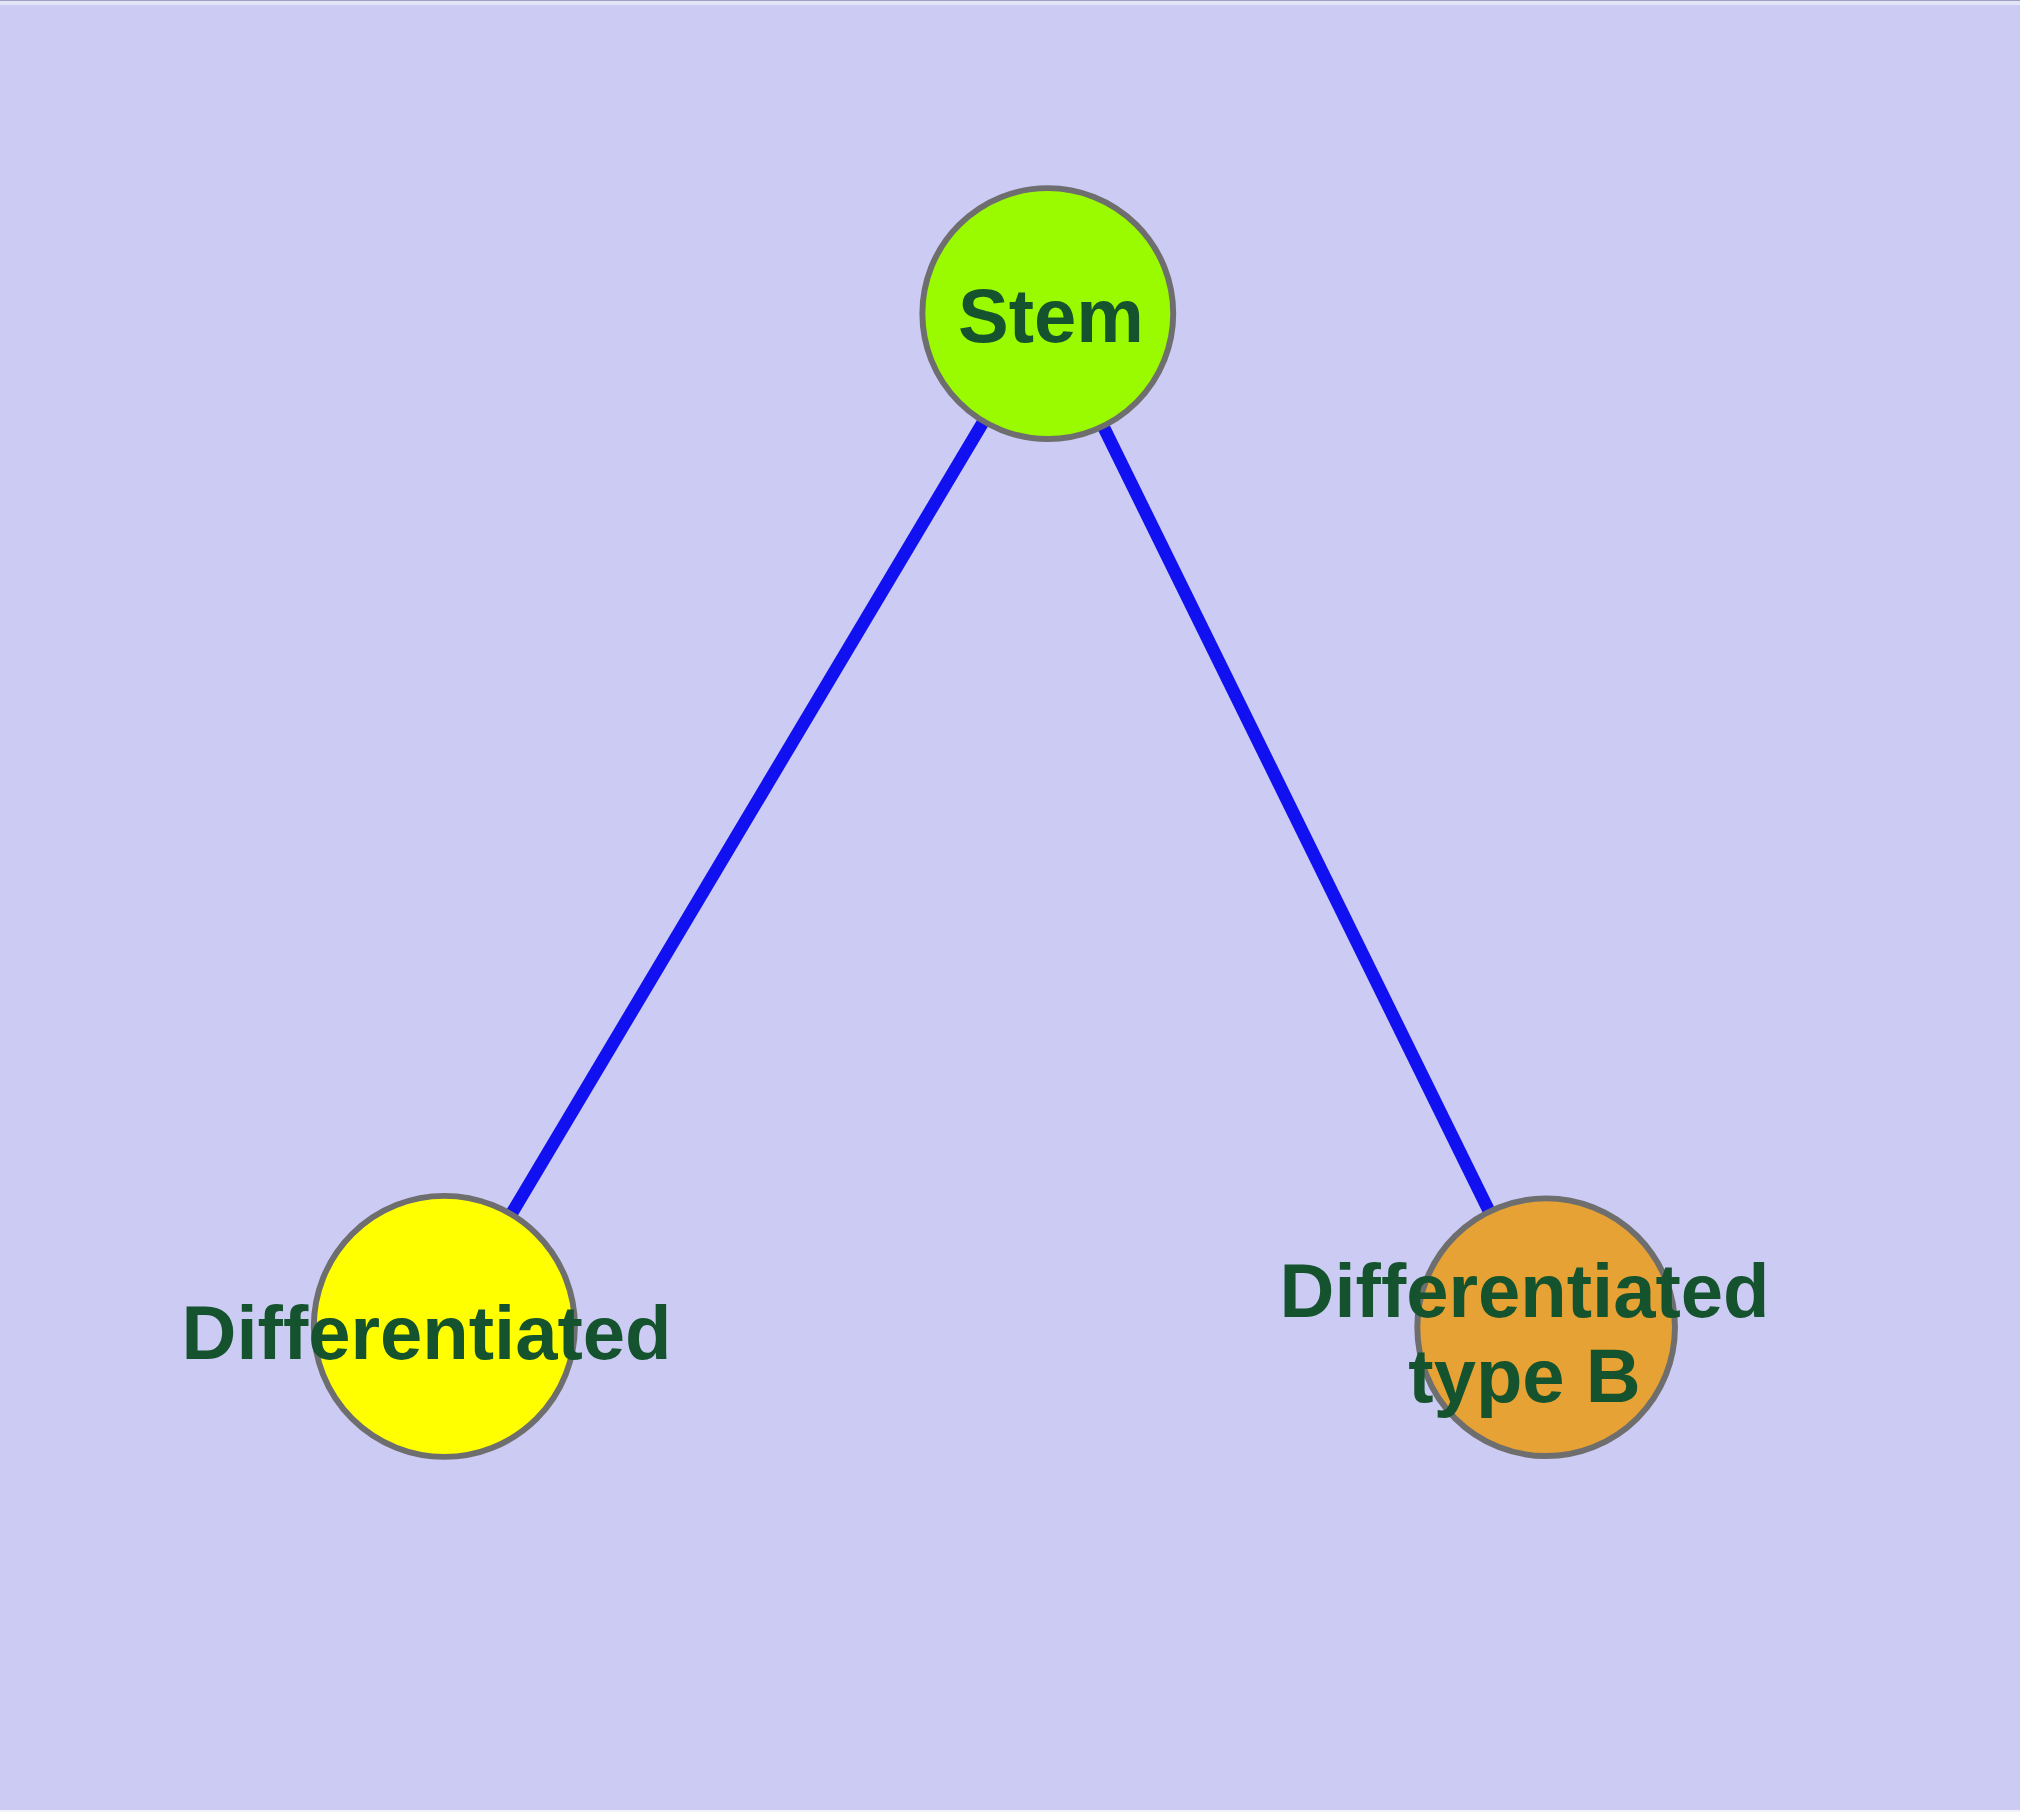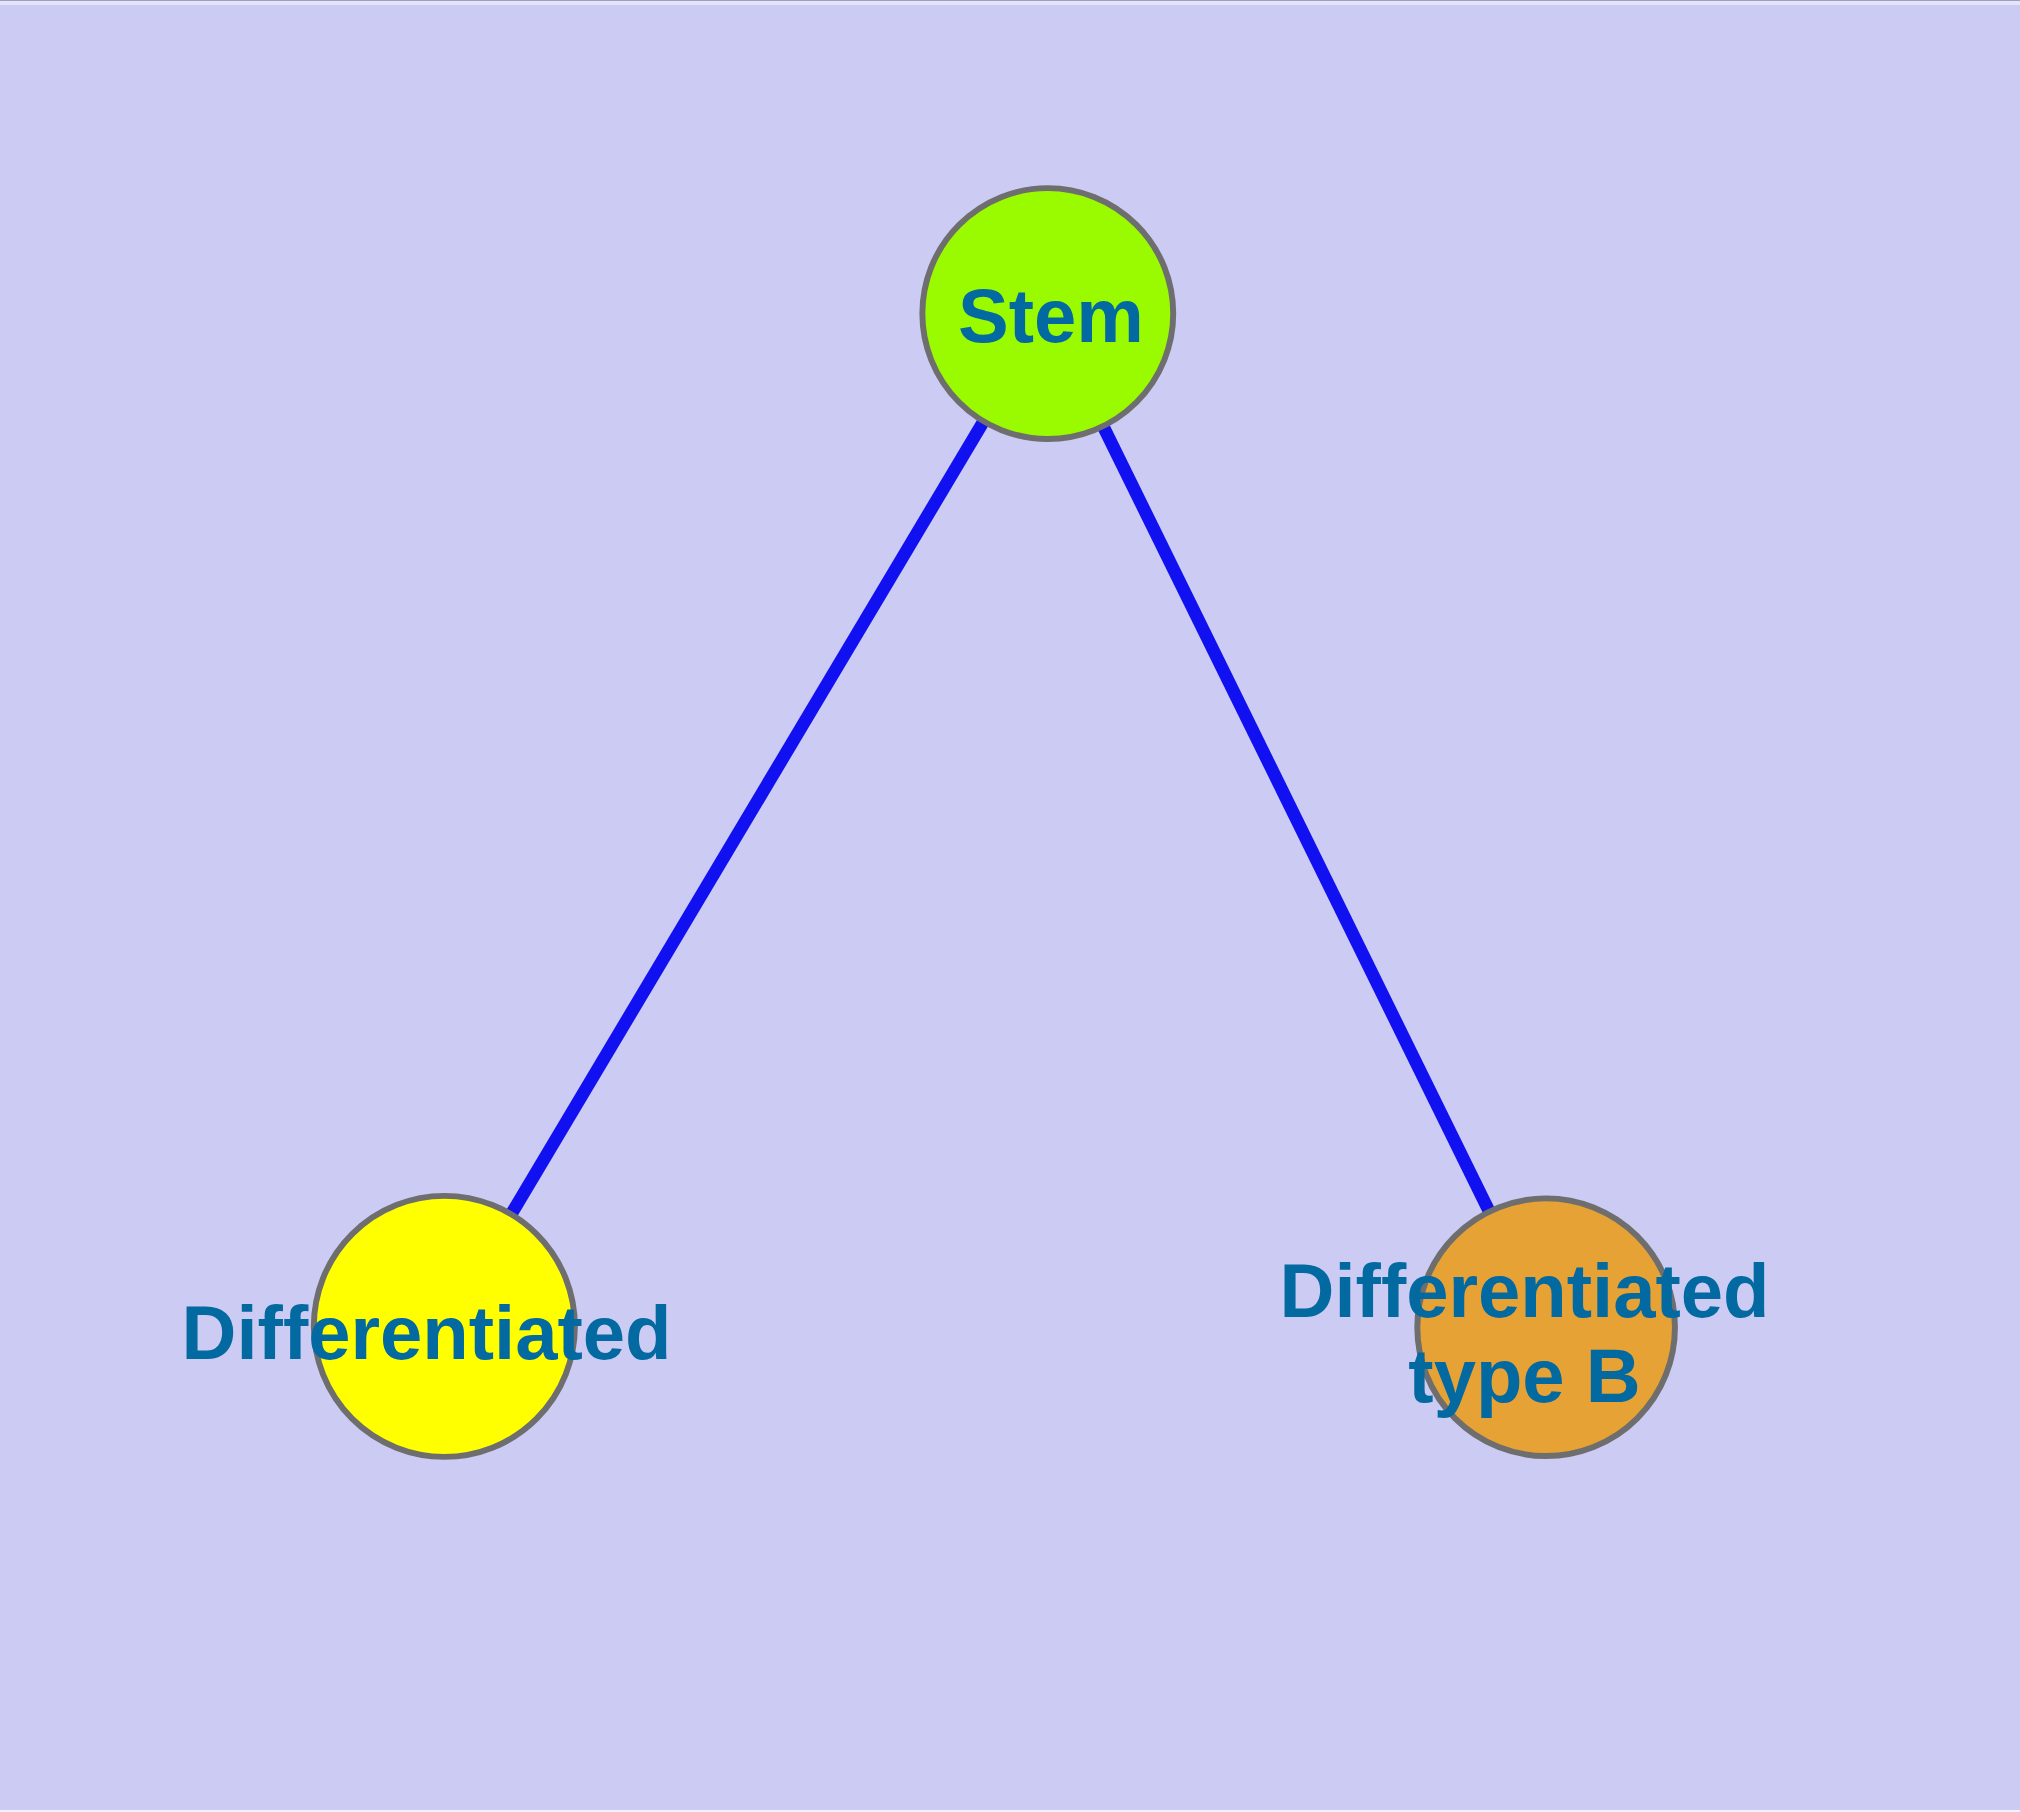--- a/index.html
+++ b/index.html
@@ -43,21 +43,21 @@
     stroke-width: 15px;
     fill: none;
   }
   .node {
     stroke: #6E6E6E;
     stroke-width: 7px;
   }
   .label {
     position: absolute;
     transform: translate(-50%, -50%);
-    color: #0369a1;
+    color: #14532d;
     font-weight: bold;
     font-size: 76px;
     line-height: 85px;
     text-align: center;
     white-space: nowrap;
     letter-spacing: 0px;
   }
   .label .line { display: block; margin-left: 11px; }
 </style>
 </head>

